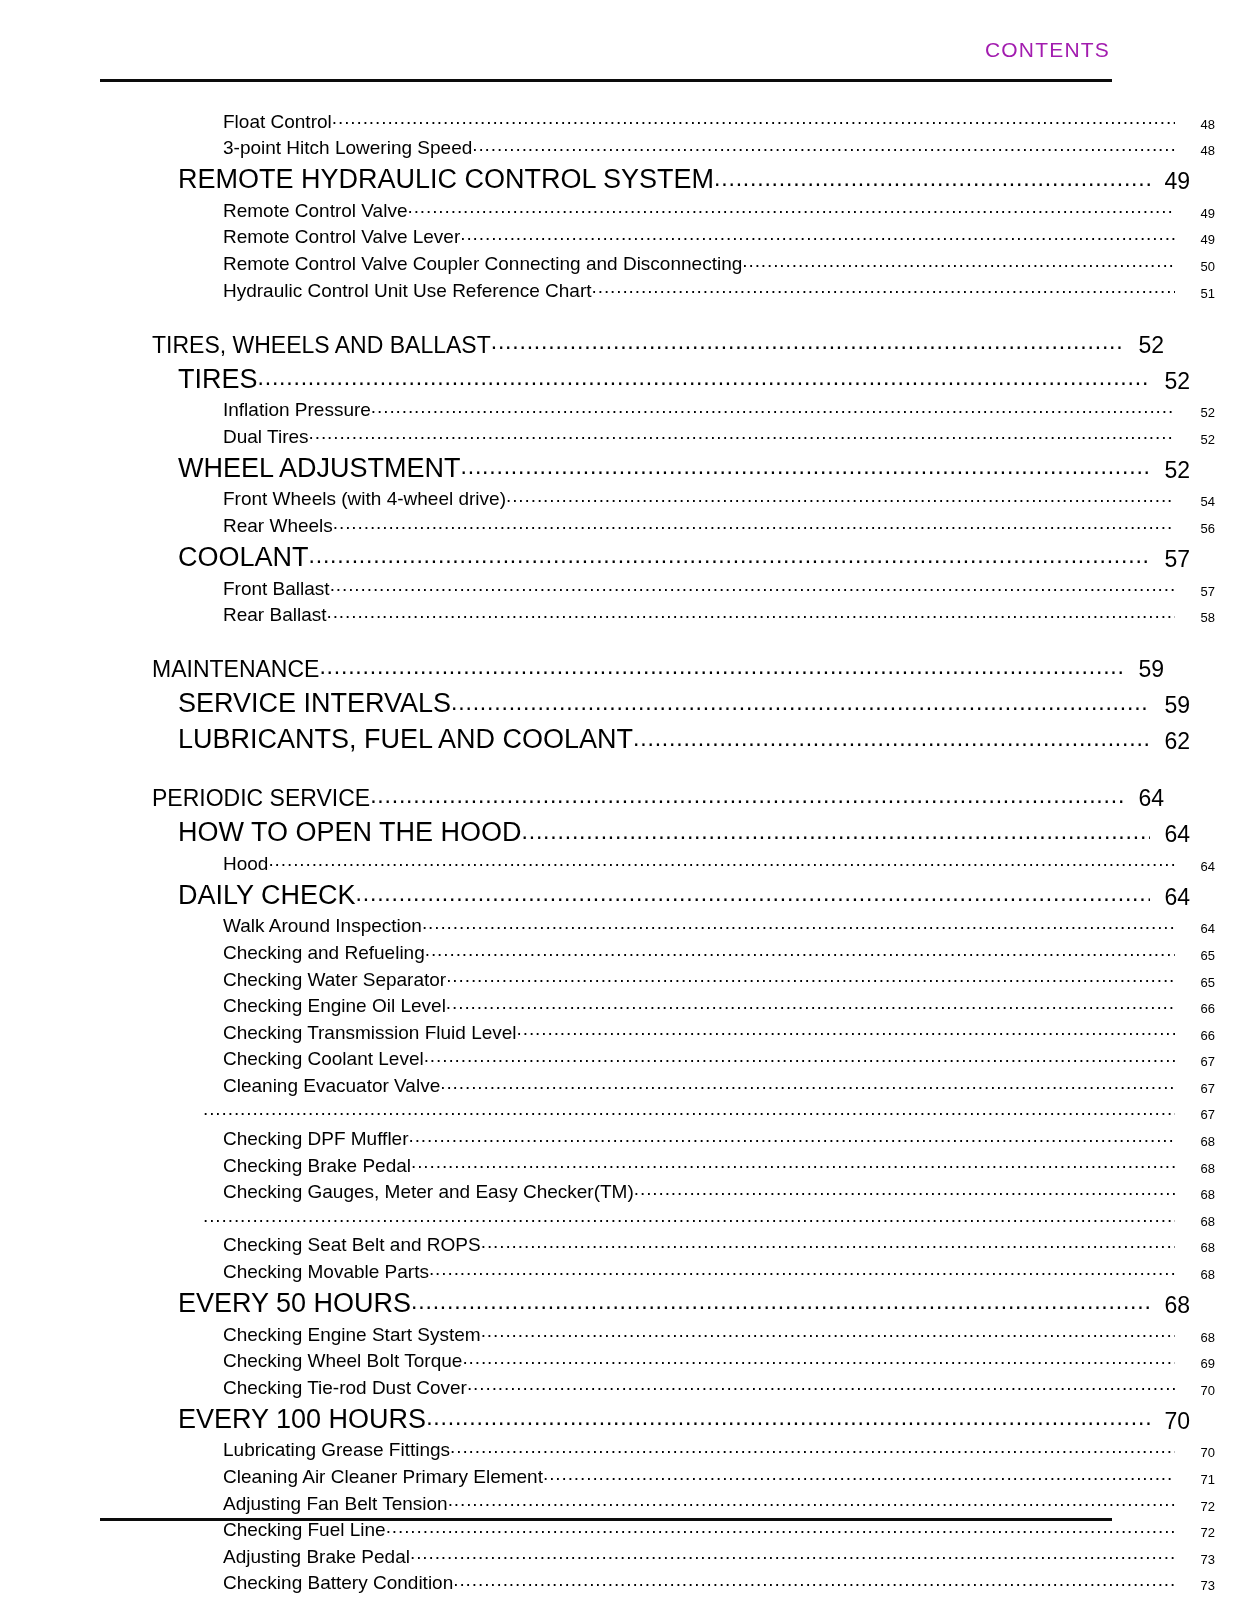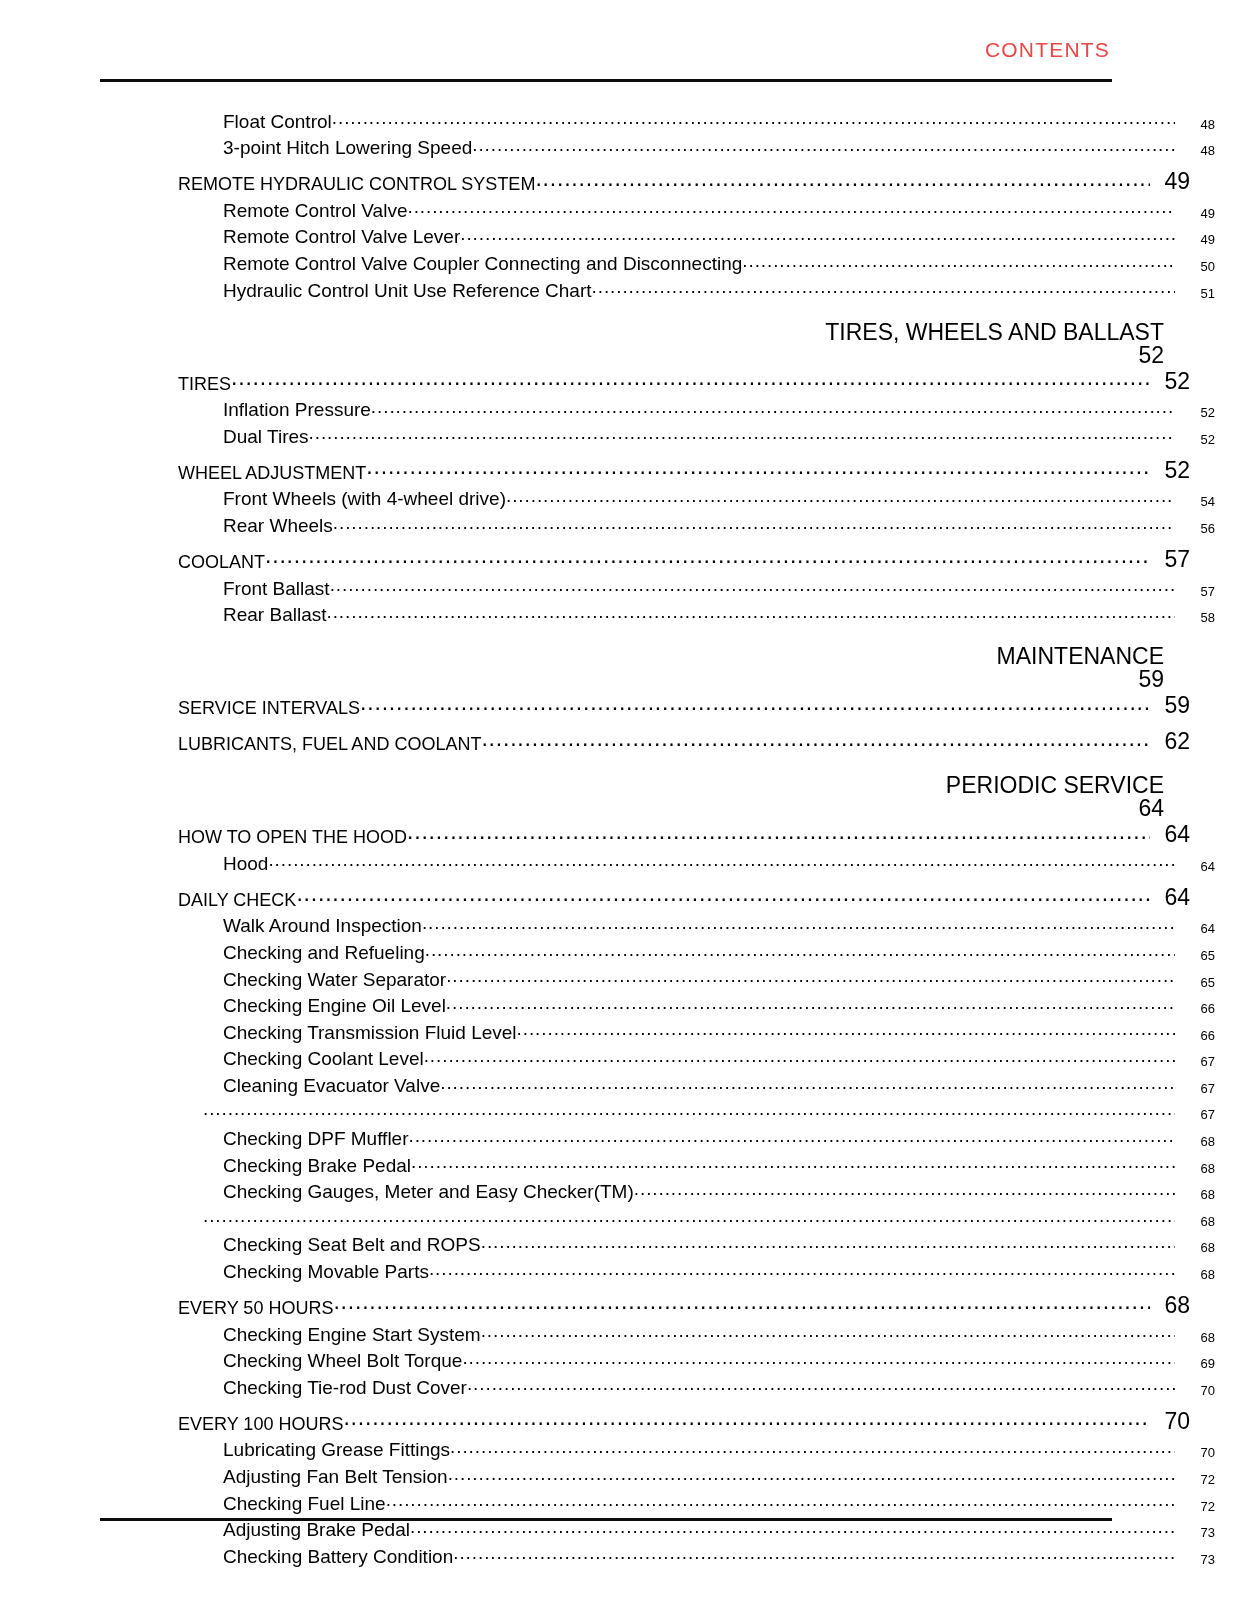--- a/index.html
+++ b/index.html
@@ -29,21 +29,21 @@
   .header {
     position: absolute;
     left: 100px;
     top: 38px;
     width: 1010px;
     text-align: right;
   }
   .header-title {
     font-size: 21px;
     letter-spacing: 1.2px;
-    color: #ef4444;
+    color: #a21caf;
     font-family: "Liberation Sans", sans-serif;
   }
   .rule-top {
     position: absolute;
     left: 100px;
     top: 79px;
     width: 1012px;
     height: 3px;
     background: #0c0c0c;
   }
@@ -97,33 +97,32 @@
     flex: 0 0 auto;
     text-align: right;
     line-height: 1.0;
   }
 
   
   .lvl1 {
     padding-left: 52px;
     height: 36px;
     font-size: 23px;
-    flex-direction: column;
   }
   .lvl1 .toc-label { font-size: 23px; }
   .lvl1 .toc-page  { font-size: 23px; width: 40px; }
   .lvl1 .toc-leader::after { font-size: 23px; }
 
   
   .lvl2 {
     padding-left: 78px;
     height: 36px;
     font-size: 23px;
   }
-  .lvl2 .toc-label { font-size: 18px; }
+  .lvl2 .toc-label { font-size: 27px; }
   .lvl2 .toc-page  { font-size: 23px; width: 40px; }
   .lvl2 .toc-leader::after { font-size: 23px; }
 
   
   .lvl3 {
     padding-left: 103px;
     height: 26.6px;
     font-size: 19px;
   }
   .lvl3 .toc-label { font-size: 19px; margin-left: 20px; }
@@ -358,20 +357,25 @@
         <span class="toc-label">EVERY 100 HOURS</span>
         <span class="toc-leader"></span>
         <span class="toc-page">70</span>
       </div>
       <div class="toc-row lvl3">
         <span class="toc-label">Lubricating Grease Fittings</span>
         <span class="toc-leader"></span>
         <span class="toc-page">70</span>
       </div>
       <div class="toc-row lvl3">
+        <span class="toc-label">Cleaning Air Cleaner Primary Element</span>
+        <span class="toc-leader"></span>
+        <span class="toc-page">71</span>
+      </div>
+      <div class="toc-row lvl3">
         <span class="toc-label">Adjusting Fan Belt Tension</span>
         <span class="toc-leader"></span>
         <span class="toc-page">72</span>
       </div>
       <div class="toc-row lvl3">
         <span class="toc-label">Checking Fuel Line</span>
         <span class="toc-leader"></span>
         <span class="toc-page">72</span>
       </div>
       <div class="toc-row lvl3">

